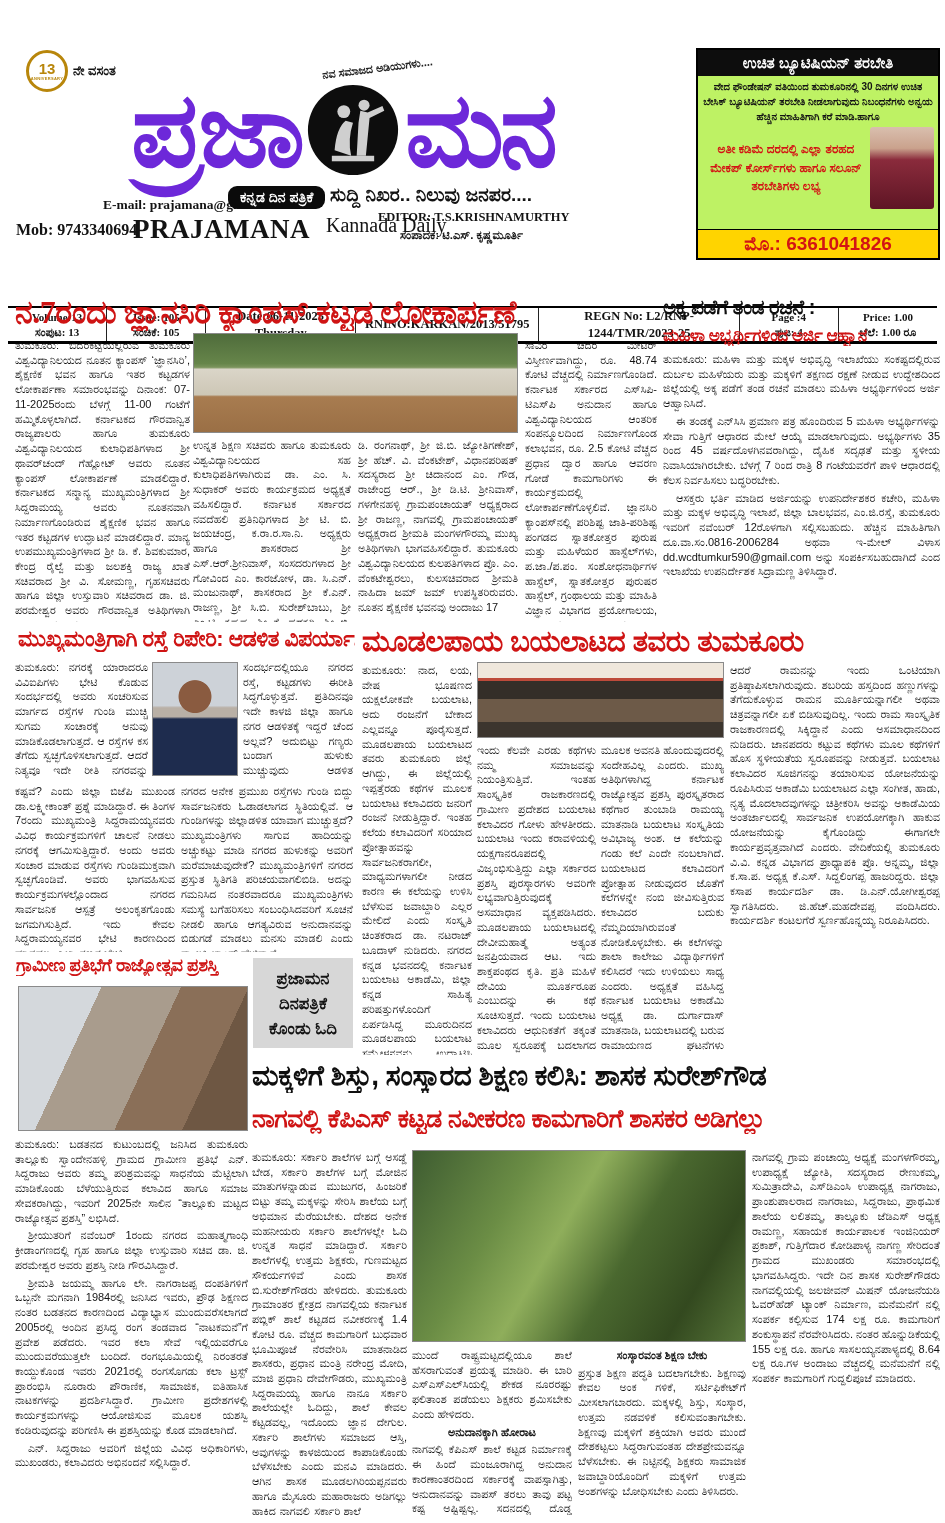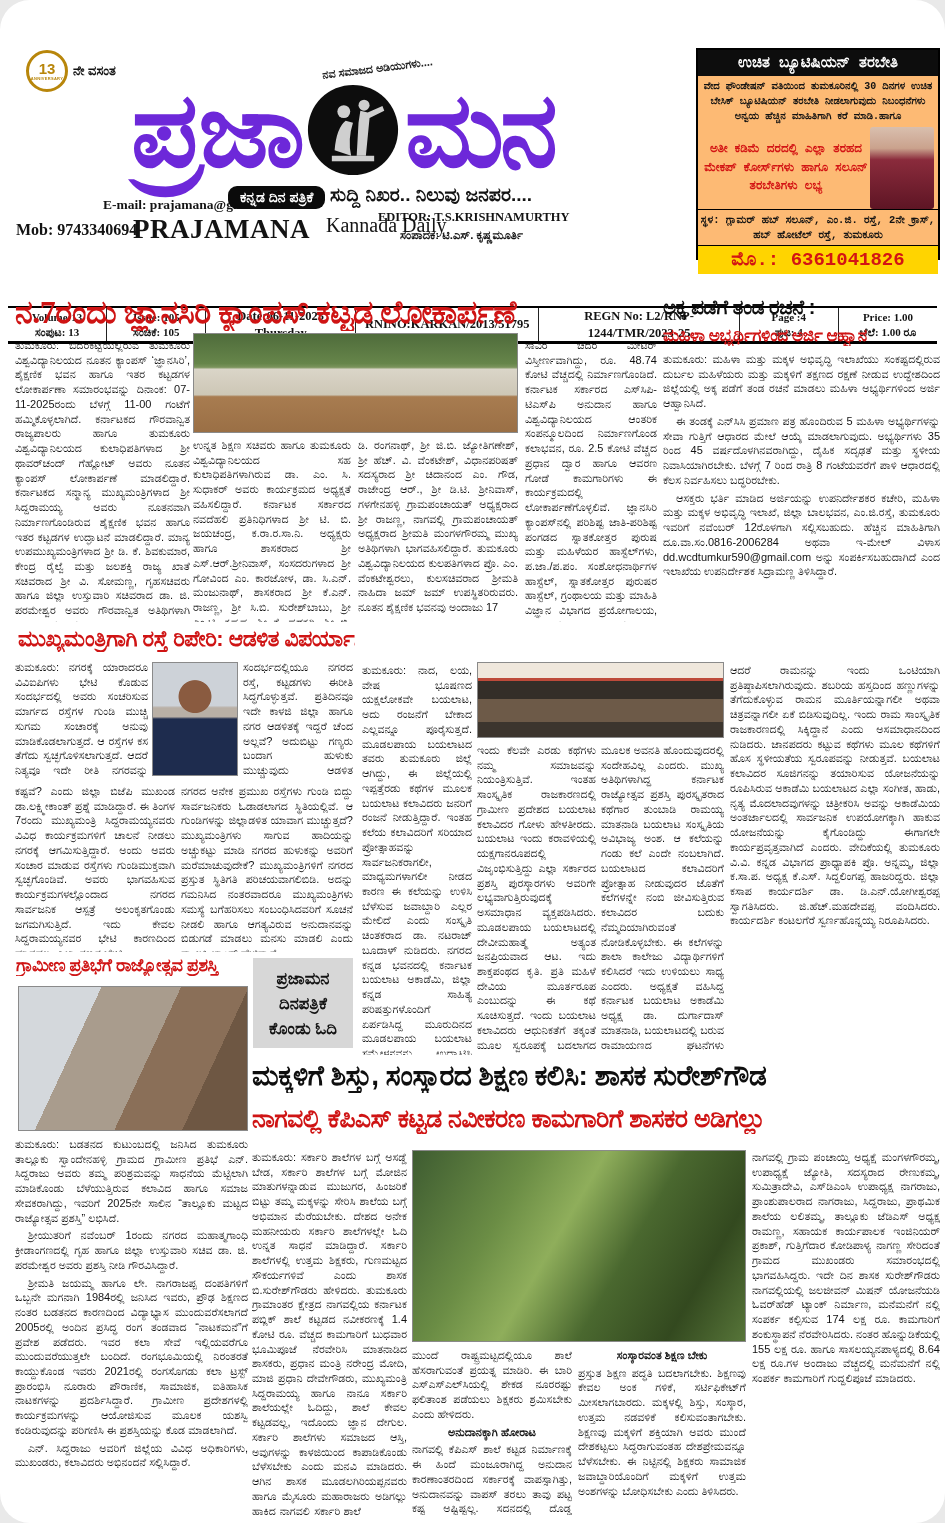--- a/index.html
+++ b/index.html
@@ -1,17 +1,17 @@
 <!DOCTYPE html>
 <html><head>
 <meta charset="utf-8">
 <style>
   html,body{margin:0;padding:0;background:#e9e9e9;}
   .page{position:relative;width:945px;height:1523px;background:#fff;margin:0 auto;
-        font-family:"Liberation Sans",sans-serif;color:#131313;overflow:hidden;border-radius:30px;}
+        font-family:"Liberation Sans",sans-serif;color:#131313;overflow:hidden;}
   .abs{position:absolute;}
   
   .anniv-circle{width:36px;height:36px;border-radius:50%;border:3px solid #b8860b;color:#b8860b;
         display:flex;flex-direction:column;align-items:center;justify-content:center;font-weight:800;}
   .anniv-circle .num{font-size:15px;line-height:1;}
   .anniv-circle .tiny{font-size:4px;letter-spacing:.3px;}
   .anniv-label{font-size:13px;font-weight:800;margin-left:5px;white-space:nowrap;}
   .logo-row{display:flex;align-items:center;justify-content:center;gap:6px;}
   .logo-txt{font-size:104px;font-weight:800;line-height:1;letter-spacing:-4px;color:#6d28d9;}
   .statue-wrap{width:92px;height:92px;flex:0 0 92px;}
@@ -19,21 +19,21 @@
   .email-line{font-family:"Liberation Serif",serif;font-weight:700;font-size:13.5px;white-space:nowrap;}
   .kn-badge{background:#0b0b0b;color:#fff;font-weight:800;font-size:14px;padding:3px 12px;
         border-radius:9px;white-space:nowrap;}
   .tagline{font-size:19px;font-weight:800;white-space:nowrap;}
   .editor-en{font-family:"Liberation Serif",serif;font-weight:700;font-size:12.5px;white-space:nowrap;}
   .editor-kn{font-weight:800;font-size:11.5px;white-space:nowrap;}
   .mob-line{font-family:"Liberation Serif",serif;font-weight:800;font-size:16px;white-space:nowrap;}
   .eng-name{font-family:"Liberation Serif",serif;font-weight:800;font-size:27px;letter-spacing:.5px;white-space:nowrap;}
   .eng-sub{font-family:"Liberation Serif",serif;font-weight:400;font-size:20px;margin-left:16px;}
   
-  .ad-box{border:2px solid #000;background:#fdba74;display:flex;flex-direction:column;box-sizing:border-box;font-family:Liberation Mono, monospace;}
+  .ad-box{border:2px solid #000;background:#bef264;display:flex;flex-direction:column;box-sizing:border-box;}
   .ad-head{background:#0d0d0d;color:#fff;font-weight:800;font-size:15px;text-align:center;padding:4px 2px;}
   .ad-body{font-size:10px;font-weight:700;text-align:center;line-height:1.5;padding:3px 4px;}
   .ad-mid{display:flex;padding:0 4px;align-items:center;}
   .ad-highlight{color:#d31414;font-weight:800;font-size:12px;text-align:center;line-height:1.55;flex:1;}
   .bride{width:64px;height:82px;flex:0 0 64px;border-radius:3px;
         background:linear-gradient(180deg,#d9bfae 0%,#caa28d 26%,#8a2b3c 40%,#5e1524 100%);}
   .ad-address{font-size:10.5px;font-weight:800;text-align:center;border-top:1.5px solid #000;padding:3px 2px;line-height:1.4;}
   .ad-phone{background:#ffd400;color:#d31414;font-weight:800;font-size:19px;text-align:center;
         border-top:1.5px solid #000;padding:3px 0;margin-top:auto;}
   
@@ -109,21 +109,20 @@
     <span class="eng-sub">Kannada Daily</span>
   </div>
 
   <div class="abs ad-box" style="left:696px;top:48px;width:244px;height:212px;">
     <div class="ad-head">ಉಚಿತ ಬ್ಯೂಟಿಷಿಯನ್ ತರಬೇತಿ</div>
     <div class="ad-body">ವೇದ ಫೌಂಡೇಷನ್ ವತಿಯಿಂದ ತುಮಕೂರಿನಲ್ಲಿ 30 ದಿನಗಳ ಉಚಿತ ಬೇಸಿಕ್ ಬ್ಯೂಟಿಷಿಯನ್ ತರಬೇತಿ ನೀಡಲಾಗುವುದು ನಿಬಂಧನೆಗಳು ಅನ್ವಯ ಹೆಚ್ಚಿನ ಮಾಹಿತಿಗಾಗಿ ಕರೆ ಮಾಡಿ.ಹಾಗೂ</div>
     <div class="ad-mid">
       <div class="ad-highlight">ಅತೀ ಕಡಿಮೆ ದರದಲ್ಲಿ ಎಲ್ಲಾ ತರಹದ ಮೇಕಪ್ ಕೋರ್ಸ್‌ಗಳು ಹಾಗೂ ಸಲೂನ್ ತರಬೇತಿಗಳು ಲಭ್ಯ</div>
       <div class="bride"></div>
     </div>
-    <div class="ad-address">ಸ್ಥಳ: ಗ್ಲಾಮರ್ ಹಬ್ ಸಲೂನ್, ಎಂ.ಜಿ. ರಸ್ತೆ, 2ನೇ ಕ್ರಾಸ್, ಹಬ್ ಹೋಟೆಲ್ ರಸ್ತೆ, ತುಮಕೂರು</div>
     <div class="ad-phone">ಮೊ.: 6361041826</div>
   </div>
 
   <div class="abs infobar" style="left:8px;top:267px;width:929px;height:33px;margin-top:39px;">
     <div class="ib-item">
       <span>Volume:13</span>
       <span>ಸಂಪುಟ: 13</span>
     </div>
     <div class="ib-item">
       <span>Issue: 105</span>
@@ -173,20 +172,21 @@
   <div class="abs col" style="left:243px;top:660px;width:110px;height:120px;">
     <p class="np">ಸಂದರ್ಭದಲ್ಲಿಯೂ ನಗರದ ರಸ್ತೆ, ಕಟ್ಟಡಗಳು ಈರೀತಿ ಸಿದ್ಧಗೊಳ್ಳುತ್ತವೆ. ಪ್ರತಿದಿನವೂ ಇದೇ ಕಾಳಜಿ ಜಿಲ್ಲಾ ಹಾಗೂ ನಗರ ಆಡಳಿತಕ್ಕೆ ಇದ್ದರೆ ಚೆಂದ ಅಲ್ಲವೆ? ಅದುಬಿಟ್ಟು ಗಣ್ಯರು ಬಂದಾಗ ಹುಳುಕು ಮುಚ್ಚುವುದು ಆಡಳಿತ ವಿಪರ್ಯಾಸವೇ ಸರಿ ಎಂದು ಕೇಳಿದ್ದಾರೆ.</p>
   </div>
   <div class="abs col" style="left:15px;top:784px;width:160px;height:168px;">
     <p class="np">ಕಷ್ಟವೆ? ಎಂದು ಜಿಲ್ಲಾ ಬಿಜೆಪಿ ಮುಖಂಡ ಡಾ.ಲಕ್ಷ್ಮೀಕಾಂತ್ ಪ್ರಶ್ನೆ ಮಾಡಿದ್ದಾರೆ. ಈ ತಿಂಗಳ 7ರಂದು ಮುಖ್ಯಮಂತ್ರಿ ಸಿದ್ದರಾಮಯ್ಯನವರು ವಿವಿಧ ಕಾರ್ಯಕ್ರಮಗಳಿಗೆ ಚಾಲನೆ ನೀಡಲು ನಗರಕ್ಕೆ ಆಗಮಿಸುತ್ತಿದ್ದಾರೆ. ಅಂದು ಅವರು ಸಂಚಾರ ಮಾಡುವ ರಸ್ತೆಗಳು ಗುಂಡಿಮುಕ್ತವಾಗಿ ಸ್ವಚ್ಛಗೊಂಡಿವೆ. ಅವರು ಭಾಗವಹಿಸುವ ಕಾರ್ಯಕ್ರಮಗಳಲ್ಲೊಂದಾದ ನಗರದ ಸಾರ್ವಜನಿಕ ಆಸ್ಪತ್ರೆ ಅಲಂಕೃತಗೊಂಡು ಜಗಮಗಿಸುತ್ತಿದೆ. ಇದು ಕೇವಲ ಸಿದ್ದರಾಮಯ್ಯನವರ ಭೇಟಿ ಕಾರಣದಿಂದ ಮಾತ್ರವಲ್ಲ, ಎಲ್ಲಾ ಗಣ್ಯರ ಭೇಟಿ</p>
   </div>
   <div class="abs col" style="left:181px;top:784px;width:172px;height:168px;">
     <p class="np">ನಗರದ ಅನೇಕ ಪ್ರಮುಖ ರಸ್ತೆಗಳು ಗುಂಡಿ ಬಿದ್ದು ಸಾರ್ವಜನಿಕರು ಓಡಾಡಲಾಗದ ಸ್ಥಿತಿಯಲ್ಲಿವೆ. ಆ ಗುಂಡಿಗಳನ್ನು ಜಿಲ್ಲಾಡಳಿತ ಯಾವಾಗ ಮುಚ್ಚುತ್ತದೆ? ಮುಖ್ಯಮಂತ್ರಿಗಳು ಸಾಗುವ ಹಾದಿಯನ್ನು ಅಚ್ಚುಕಟ್ಟು ಮಾಡಿ ನಗರದ ಹುಳುಕನ್ನು ಅವರಿಗೆ ಮರೆಮಾಚುವುದೇಕೆ? ಮುಖ್ಯಮಂತ್ರಿಗಳಿಗೆ ನಗರದ ಪ್ರಸ್ತುತ ಸ್ಥಿತಿಗತಿ ಪರಿಚಯವಾಗಲಿಬಿಡಿ. ಅದನ್ನು ಗಮನಿಸಿದ ನಂತರವಾದರೂ ಮುಖ್ಯಮಂತ್ರಿಗಳು ಸಮಸ್ಯೆ ಬಗೆಹರಿಸಲು ಸಂಬಂಧಿಸಿದವರಿಗೆ ಸೂಚನೆ ನೀಡಲಿ ಹಾಗೂ ಆಗತ್ಯವಿರುವ ಅನುದಾನವನ್ನು ಬಿಡುಗಡೆ ಮಾಡಲು ಮನಸು ಮಾಡಲಿ ಎಂದು ಡಾ.ಲಕ್ಷ್ಮೀಕಾಂತ್ ಹೇಳಿದ್ದಾರೆ.</p>
   </div>
 
+  <div class="abs hl" style="left:362px;top:625px;width:578px;font-size:29px;">ಮೂಡಲಪಾಯ ಬಯಲಾಟದ ತವರು ತುಮಕೂರು</div>
   <div class="abs col" style="left:362px;top:663px;width:110px;height:392px;">
     <p class="np">ತುಮಕೂರು: ನಾದ, ಲಯ, ವೇಷ ಭೂಷಣದ ಯಕ್ಷಲೋಕವೇ ಬಯಲಾಟ, ಅದು ರಂಜನೆಗೆ ಬೇಕಾದ ಎಲ್ಲವನ್ನೂ ಪೂರೈಸುತ್ತದೆ. ಮೂಡಲಪಾಯ ಬಯಲಾಟದ ತವರು ತುಮಕೂರು ಜಿಲ್ಲೆ ಆಗಿದ್ದು, ಈ ಜಿಲ್ಲೆಯಲ್ಲಿ ಇಪ್ಪತ್ತೆರಡು ಕಥೆಗಳ ಮೂಲಕ ಬಯಲಾಟ ಕಲಾವಿದರು ಜನರಿಗೆ ರಂಜನೆ ನೀಡುತ್ತಿದ್ದಾರೆ. ಇಂತಹ ಕಲೆಯ ಕಲಾವಿದರಿಗೆ ಸರಿಯಾದ ಪ್ರೋತ್ಸಾಹವನ್ನು ಸಾರ್ವಜನಿಕರಾಗಲೀ, ಮಾಧ್ಯಮಗಳಾಗಲೀ ನೀಡದ ಕಾರಣ ಈ ಕಲೆಯನ್ನು ಉಳಿಸಿ ಬೆಳೆಸುವ ಜವಾಬ್ದಾರಿ ಎಲ್ಲರ ಮೇಲಿದೆ ಎಂದು ಸಂಸ್ಕೃತಿ ಚಿಂತಕರಾದ ಡಾ. ನಟರಾಜ್ ಬೂದಾಳ್ ನುಡಿದರು. ನಗರದ ಕನ್ನಡ ಭವನದಲ್ಲಿ ಕರ್ನಾಟಕ ಬಯಲಾಟ ಅಕಾಡೆಮಿ, ಜಿಲ್ಲಾ ಕನ್ನಡ ಸಾಹಿತ್ಯ ಪರಿಷತ್ತುಗಳೊಂದಿಗೆ ಏರ್ಪಡಿಸಿದ್ದ ಮೂರುದಿನದ ಮೂಡಲಪಾಯ ಬಯಲಾಟ ಸಮ್ಮೇಳನವನ್ನು ಉದ್ಘಾಟಿಸಿ ಮಾತನಾಡಿದರು. ಮೂಡಲಪಾಯ ಬಯಲಾಟದಲ್ಲಿ ಕಥೆಗೆ ಹೆಚ್ಚಿನ ಆದ್ಯತೆ ಇದೆ. ಈ ಕಥೆಗಳು ವಾಸ್ತವಕ್ಕೆ ದೂರವಾಗಿರುತ್ತವೆ. ಆದರೂ ಅದರಲ್ಲಿ ಗಂಭೀರವಾದ ಆಲೋಚನೆ ಇರುತ್ತದೆ. ಭಾರತವನ್ನು ಸಂವಿಧಾನದ ಮೂಲಕ ಆಳಬೇಕು ಎಂದು ಬಯಸಿ</p>
   </div>
   <div class="abs photo ph-stage" style="left:477px;top:662px;width:247px;height:76px;"></div>
   <div class="abs col" style="left:477px;top:743px;width:119px;height:312px;">
     <p class="np">ಇಂದು ಕೆಲವೇ ಎರಡು ಕಥೆಗಳು ನಮ್ಮ ಸಮಾಜವನ್ನು ನಿಯಂತ್ರಿಸುತ್ತಿವೆ. ಇಂತಹ ಸಾಂಸ್ಕೃತಿಕ ರಾಜಕಾರಣದಲ್ಲಿ ಗ್ರಾಮೀಣ ಪ್ರದೇಶದ ಬಯಲಾಟ ಕಲಾವಿದರ ಗೋಳು ಹೇಳತೀರದು. ಬಯಲಾಟ ಇಂದು ಕರಾವಳಿಯಲ್ಲಿ ಯಕ್ಷಗಾನರೂಪದಲ್ಲಿ ವಿಜೃಂಭಿಸುತ್ತಿದ್ದು ಎಲ್ಲಾ ಸರ್ಕಾರದ ಪ್ರಶಸ್ತಿ ಪುರಸ್ಕಾರಗಳು ಅವರಿಗೇ ಲಭ್ಯವಾಗುತ್ತಿರುವುದಕ್ಕೆ ಅಸಮಾಧಾನ ವ್ಯಕ್ತಪಡಿಸಿದರು. ಮೂಡಲಪಾಯ ಬಯಲಾಟದಲ್ಲಿ ದೇವೀಮಹಾತ್ಮೆ ಅತ್ಯಂತ ಜನಪ್ರಿಯವಾದ ಆಟ. ಇದು ಶಾಕ್ತಪಂಥದ ಕೃತಿ. ಪ್ರತಿ ಮಹಿಳೆ ದೇವಿಯ ಮೂರ್ತರೂಪ ಎಂಬುದನ್ನು ಈ ಕಥೆ ಸೂಚಿಸುತ್ತದೆ. ಇಂದು ಬಯಲಾಟ ಕಲಾವಿದರು ಆಧುನಿಕತೆಗೆ ತಕ್ಕಂತೆ ಮೂಲ ಸ್ವರೂಪಕ್ಕೆ ಬದಲಾಗದ ರೀತಿ ಕಥೆಗಳಲ್ಲಿ ಮಾರ್ಪಾಡು ಮಾಡಿಕೊಂಡು ಹೊಸ ಆಲೋಚನೆಯನ್ನು ಮಾಡುತ್ತಾ ಪ್ರದರ್ಶಿಸಿದರೆ ಕಲೆಯನ್ನು ಉಳಿಸಬಹುದು, ಇಲ್ಲದಿದ್ದರೆ ಇಂದಿನ ಸಮಾಜ ಅದನ್ನು ನಿರ್ಲಕ್ಷಿಸುವ</p>
   </div>
   <div class="abs col" style="left:601px;top:743px;width:123px;height:312px;">
     <p class="np">ಮೂಲಕ ಅವನತಿ ಹೊಂದುವುದರಲ್ಲಿ ಸಂದೇಹವಿಲ್ಲ ಎಂದರು. ಮುಖ್ಯ ಅತಿಥಿಗಳಾಗಿದ್ದ ಕರ್ನಾಟಕ ರಾಜ್ಯೋತ್ಸವ ಪ್ರಶಸ್ತಿ ಪುರಸ್ಕೃತರಾದ ಕಥೆಗಾರ ತುಂಬಾಡಿ ರಾಮಯ್ಯ ಮಾತನಾಡಿ ಬಯಲಾಟ ಸಂಸ್ಕೃತಿಯ ಅವಿಭಾಜ್ಯ ಅಂಶ. ಆ ಕಲೆಯನ್ನು ಗಂಡು ಕಲೆ ಎಂದೇ ನಂಬಲಾಗಿದೆ. ಬಯಲಾಟದ ಕಲಾವಿದರಿಗೆ ಪ್ರೋತ್ಸಾಹ ನೀಡುವುದರ ಜೊತೆಗೆ ಕಲೆಗಳನ್ನೇ ನಂಬಿ ಜೀವಿಸುತ್ತಿರುವ ಕಲಾವಿದರ ಬದುಕು ನೆಮ್ಮದಿಯಾಗಿರುವಂತೆ ನೋಡಿಕೊಳ್ಳಬೇಕು. ಈ ಕಲೆಗಳನ್ನು ಶಾಲಾ ಕಾಲೇಜು ವಿದ್ಯಾರ್ಥಿಗಳಿಗೆ ಕಲಿಸಿದರೆ ಇದು ಉಳಿಯಲು ಸಾಧ್ಯ ಎಂದರು. ಅಧ್ಯಕ್ಷತೆ ವಹಿಸಿದ್ದ ಕರ್ನಾಟಕ ಬಯಲಾಟ ಅಕಾಡೆಮಿ ಅಧ್ಯಕ್ಷ ಡಾ. ದುರ್ಗಾದಾಸ್ ಮಾತನಾಡಿ, ಬಯಲಾಟದಲ್ಲಿ ಬರುವ ರಾಮಾಯಣದ ಘಟನೆಗಳು ಸ್ಥಳೀಯತೆಯನ್ನು ಅವಲಂಭಿಸಿ ಪ್ರದರ್ಶಿಸುತ್ತವೆ. ರಾಮ ಎಂದರೆ ನಮಗೆ ಬಿಲ್ಲು ಬಾಣ ಮತ್ತು ಅವನ ಪರಿವಾರದ ಚಿತ್ರ ನೆನಪಿಗೆ ಬರುತ್ತದೆ.</p>
   </div>

